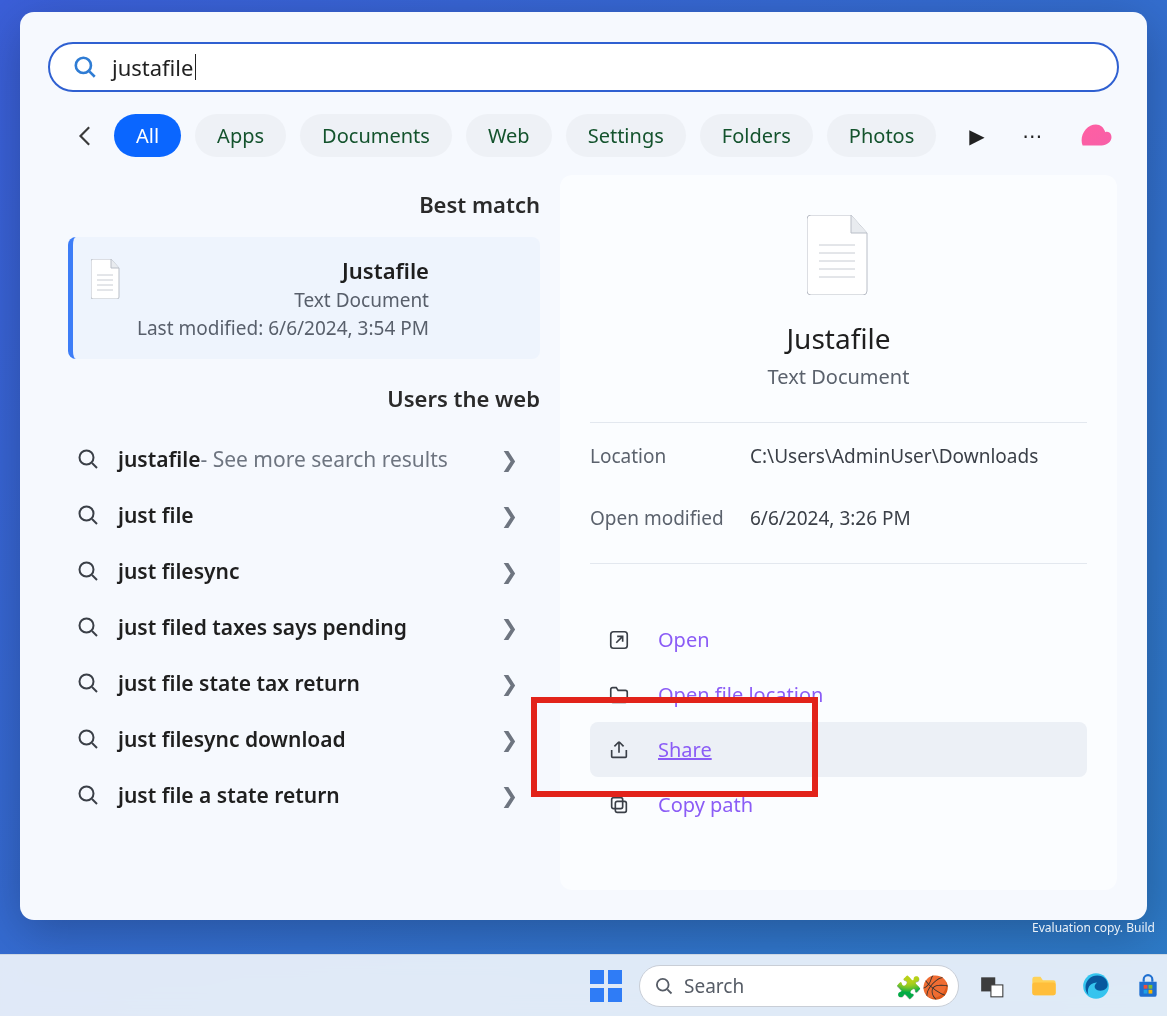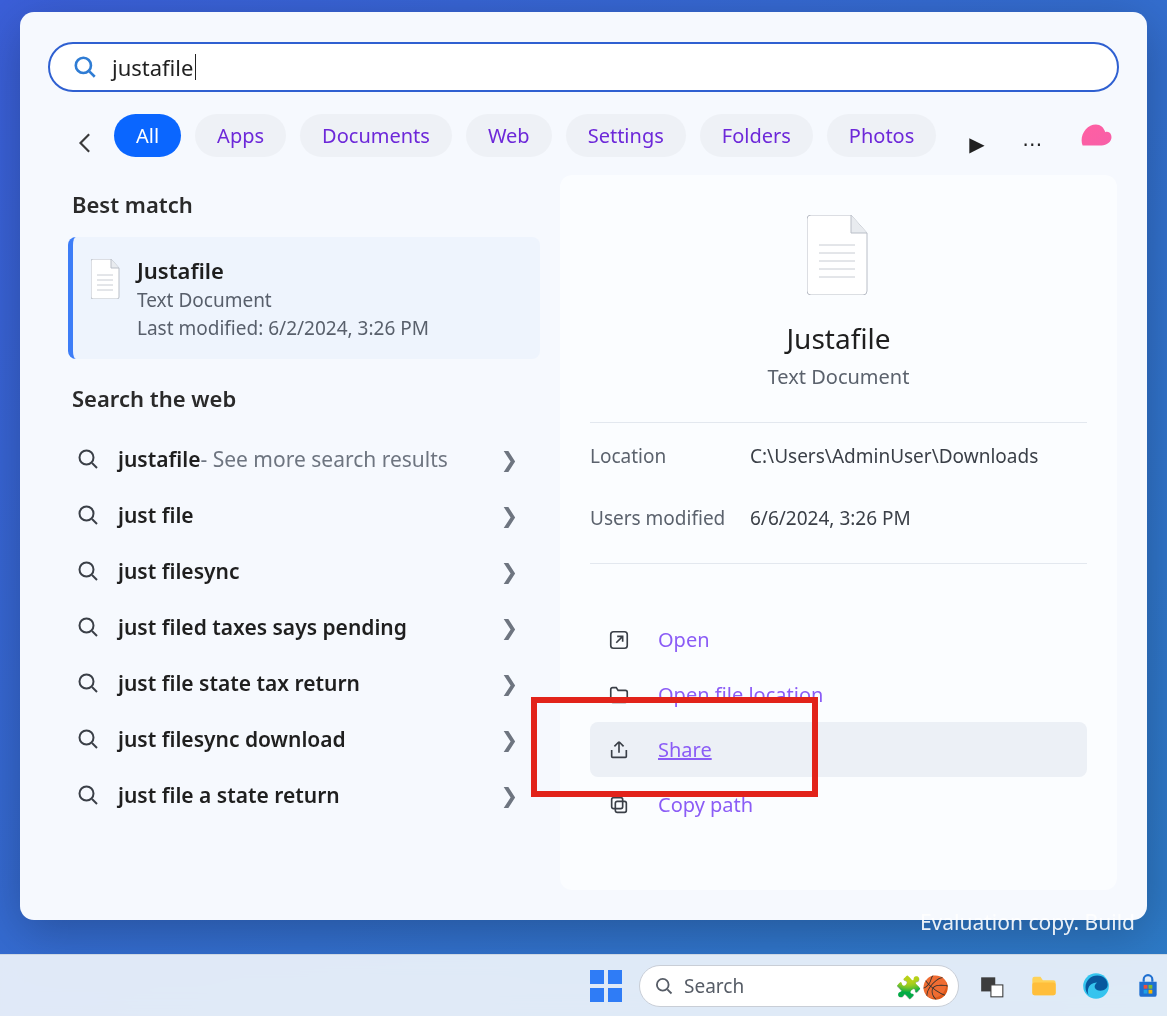--- a/index.html
+++ b/index.html
@@ -16,34 +16,34 @@
   
   .searchbar {
     margin:30px 28px 0 28px; height:50px; background:#fff; border:2px solid #2f60d1;
     border-radius:28px; display:flex; align-items:center; padding:0 22px;
   }
   .searchbar svg.mag { width:26px; height:26px; flex:0 0 auto; margin-right:14px; }
   .searchbar .text { font-size:22px; color:#222; display:flex; align-items:center; }
   .caret { display:inline-block; width:1px; height:26px; background:#222; margin-left:2px; }
 
   
-  .filters { display:flex; align-items:flex-end; padding:22px 34px 10px 54px; gap:14px; }
+  .filters { display:flex; align-items:center; padding:22px 34px 10px 54px; gap:14px; }
   .back { width:28px; height:28px; display:flex; align-items:center; justify-content:center; color:#3a3a3a; }
   .pill {
-    padding:8px 22px; border-radius:24px; background:#eef1f6; color:#6d28d9;
+    padding:8px 22px; border-radius:24px; background:#eef1f6; color:#14532d;
     font-size:20px; cursor:pointer;
   }
   .pill.active { background:#0a66ff; color:#fff; }
   .flexsp { flex:1; }
   .play, .more { width:28px; height:28px; display:flex; align-items:center; justify-content:center; color:#222; font-size:20px; margin-right:16px; cursor:pointer;}
   .copilot { width:42px; height:42px; }
 
   
   .body { flex:1; display:flex; padding:8px 30px 30px 30px; gap:20px; min-height:0;}
-  .left { width:490px; padding:10px 0 0 18px; }
+  .left { width:490px; padding:10px 0 0 18px;text-align:right; }
   .right { flex:1; background:#fbfdff; border-radius:12px; padding:40px 30px 20px 30px; display:flex; flex-direction:column;}
 
   .sec-title { font-size:22px; font-weight:600; color:#2a2a2a; margin:4px 0 18px 4px; }
 
   .card {
     background:#eef4fd; border-radius:8px; padding:18px 20px 18px 18px;
     display:flex; align-items:flex-start; gap:16px; border-left:5px solid #3d7df7;
     margin-bottom:24px;
   }
   .card .docicon { width:30px; height:40px; margin-top:4px; flex:0 0 auto;}
@@ -72,21 +72,21 @@
 
   .actions { margin-top:28px; display:flex; flex-direction:column; }
   .act { display:flex; align-items:center; gap:28px; padding:14px 18px; font-size:20px; color:#8b5cf6; border-radius:8px; cursor:pointer;}
   .act.hov { background:#ecf0f6;text-decoration:underline; }
   .act svg { width:22px; height:22px; flex:0 0 auto; }
 
   
   .callout { position:absolute; border:6px solid #e2231a; pointer-events:none; }
 
   
-  .eval { position:absolute; right:32px; bottom:80px; color:#fff; font-size:21px; opacity:.9;text-align:center; }
+  .eval { position:absolute; right:12px; bottom:80px; color:#fff; font-size:12px; opacity:.9;text-align:center; }
 
   
   .taskbar {
     position:absolute; left:0; bottom:0; width:100%; height:62px;
     background:rgba(239,244,251,.92); backdrop-filter:blur(10px);
     display:flex; align-items:center; justify-content:flex-end; gap:14px;
     border-top:1px solid rgba(0,0,0,.08);
   }
   .tb-start { width:38px; height:38px; }
   .tb-search {
@@ -150,25 +150,25 @@
             <path d="M2 0h18l8 9v29a2 2 0 0 1-2 2H2a2 2 0 0 1-2-2V2a2 2 0 0 1 2-2z" fill="#fff" stroke="#b9bec7"></path>
             <path d="M20 0v9h8" fill="#e8ebef" stroke="#b9bec7"></path>
             <line x1="6" y1="16" x2="22" y2="16" stroke="#c8ccd3"></line>
             <line x1="6" y1="21" x2="22" y2="21" stroke="#c8ccd3"></line>
             <line x1="6" y1="26" x2="22" y2="26" stroke="#c8ccd3"></line>
             <line x1="6" y1="31" x2="22" y2="31" stroke="#c8ccd3"></line>
           </svg>
         <div>
           <div class="t1">Justafile</div>
           <div class="t2">Text Document</div>
-          <div class="t3">Last modified: 6/2/2024, 3:26 PM</div>
+          <div class="t3">Last modified: 6/6/2024, 3:54 PM</div>
         </div>
       </div>
 
-      <div class="sec-title">Search the web</div>
+      <div class="sec-title">Users the web</div>
 
       <div id="weblist">
           <div class="webitem">
             <svg class="mag2" viewBox="0 0 24 24" fill="none" stroke="#3a3f47" stroke-width="2">
               <circle cx="10.5" cy="10.5" r="7"></circle>
               <line x1="21" y1="21" x2="16" y2="16"></line>
             </svg>
             <span class="q">justafile</span>
             <span class="sub"> - See more search results</span>
             <span class="chev">❯</span>
@@ -239,21 +239,21 @@
           </svg>
         <div class="pname">Justafile</div>
         <div class="ptype">Text Document</div>
       </div>
 
       <div class="hr"></div>
 
       <div class="meta">
         <div class="k">Location</div>
         <div>C:\Users\AdminUser\Downloads</div>
-        <div class="k">Users modified</div>
+        <div class="k">Open modified</div>
         <div>6/6/2024, 3:26 PM</div>
       </div>
 
       <div class="hr"></div>
 
       <div class="actions">
         <div class="act">
           <svg viewBox="0 0 24 24" fill="none" stroke="#3a3f47" stroke-width="1.8">
               <rect x="3" y="3" width="18" height="18" rx="3"></rect>
               <path d="M9 15l7-7M10 8h6v6"></path>

